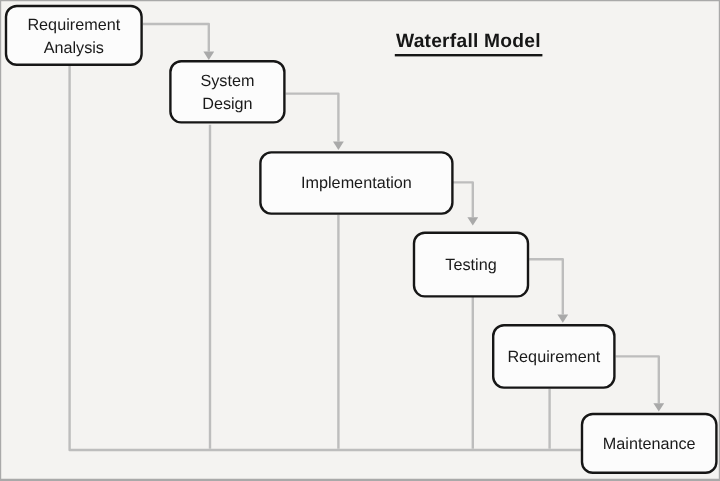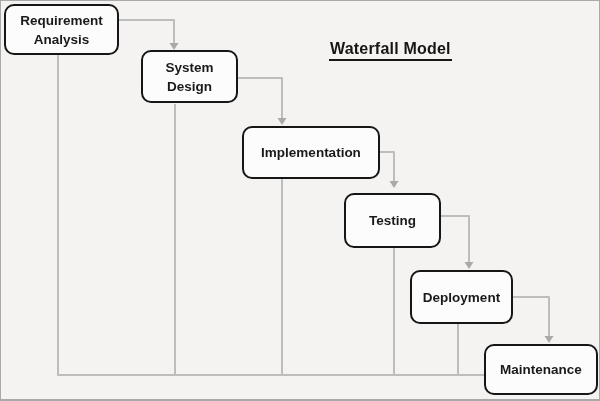--- a/index.html
+++ b/index.html
@@ -45,36 +45,36 @@
     position: absolute;
     z-index: 2;
     display: flex;
     align-items: center;
     justify-content: center;
     text-align: center;
     background: var(--node-fill);
     border: 2.5px solid var(--node-border);
     border-radius: 10px;
     color: var(--node-text);
-    font-weight: bold;
+    font-weight: normal;
     font-size: 13.5px;
     line-height: 19px;
     padding: 2px 6px;
   }
   .node-ra { left: 3px;   top: 3px;   width: 115px; height: 51px; }
   .node-sd { left: 140px; top: 49px;  width: 97px;  height: 53px; align-items: center; }
-  .node-im { left: 215px; top: 125px; width: 138px; height: 53px; margin-left: 26px; }
+  .node-im { left: 215px; top: 125px; width: 162px; height: 53px; }
   .node-te { left: 343px; top: 192px; width: 97px;  height: 55px; }
   .node-de { left: 409px; top: 269px; width: 103px; height: 54px; }
   .node-ma { left: 483px; top: 343px; width: 114px; height: 51px; }
   .diagram-title {
     position: absolute;
     z-index: 2;
     left: 328px;
-    top: 39px;
+    top: 25px;
     color: var(--title-text);
     font-weight: bold;
     font-size: 16px;
     letter-spacing: 0.2px;
     border-bottom: 2px solid var(--title-text);
     padding: 0 1px 1px 1px;
   }
 </style>
 </head>
 <body>
@@ -109,19 +109,19 @@
   <div class="node node-sd">
     <span>System Design</span>
   </div>
   <div class="node node-im">
     <span>Implementation</span>
   </div>
   <div class="node node-te">
     <span>Testing</span>
   </div>
   <div class="node node-de">
-    <span>Deployment</span>
+    <span>Requirement</span>
   </div>
   <div class="node node-ma">
     <span>Maintenance</span>
   </div>
 
 </div>
 
 </body></html>

